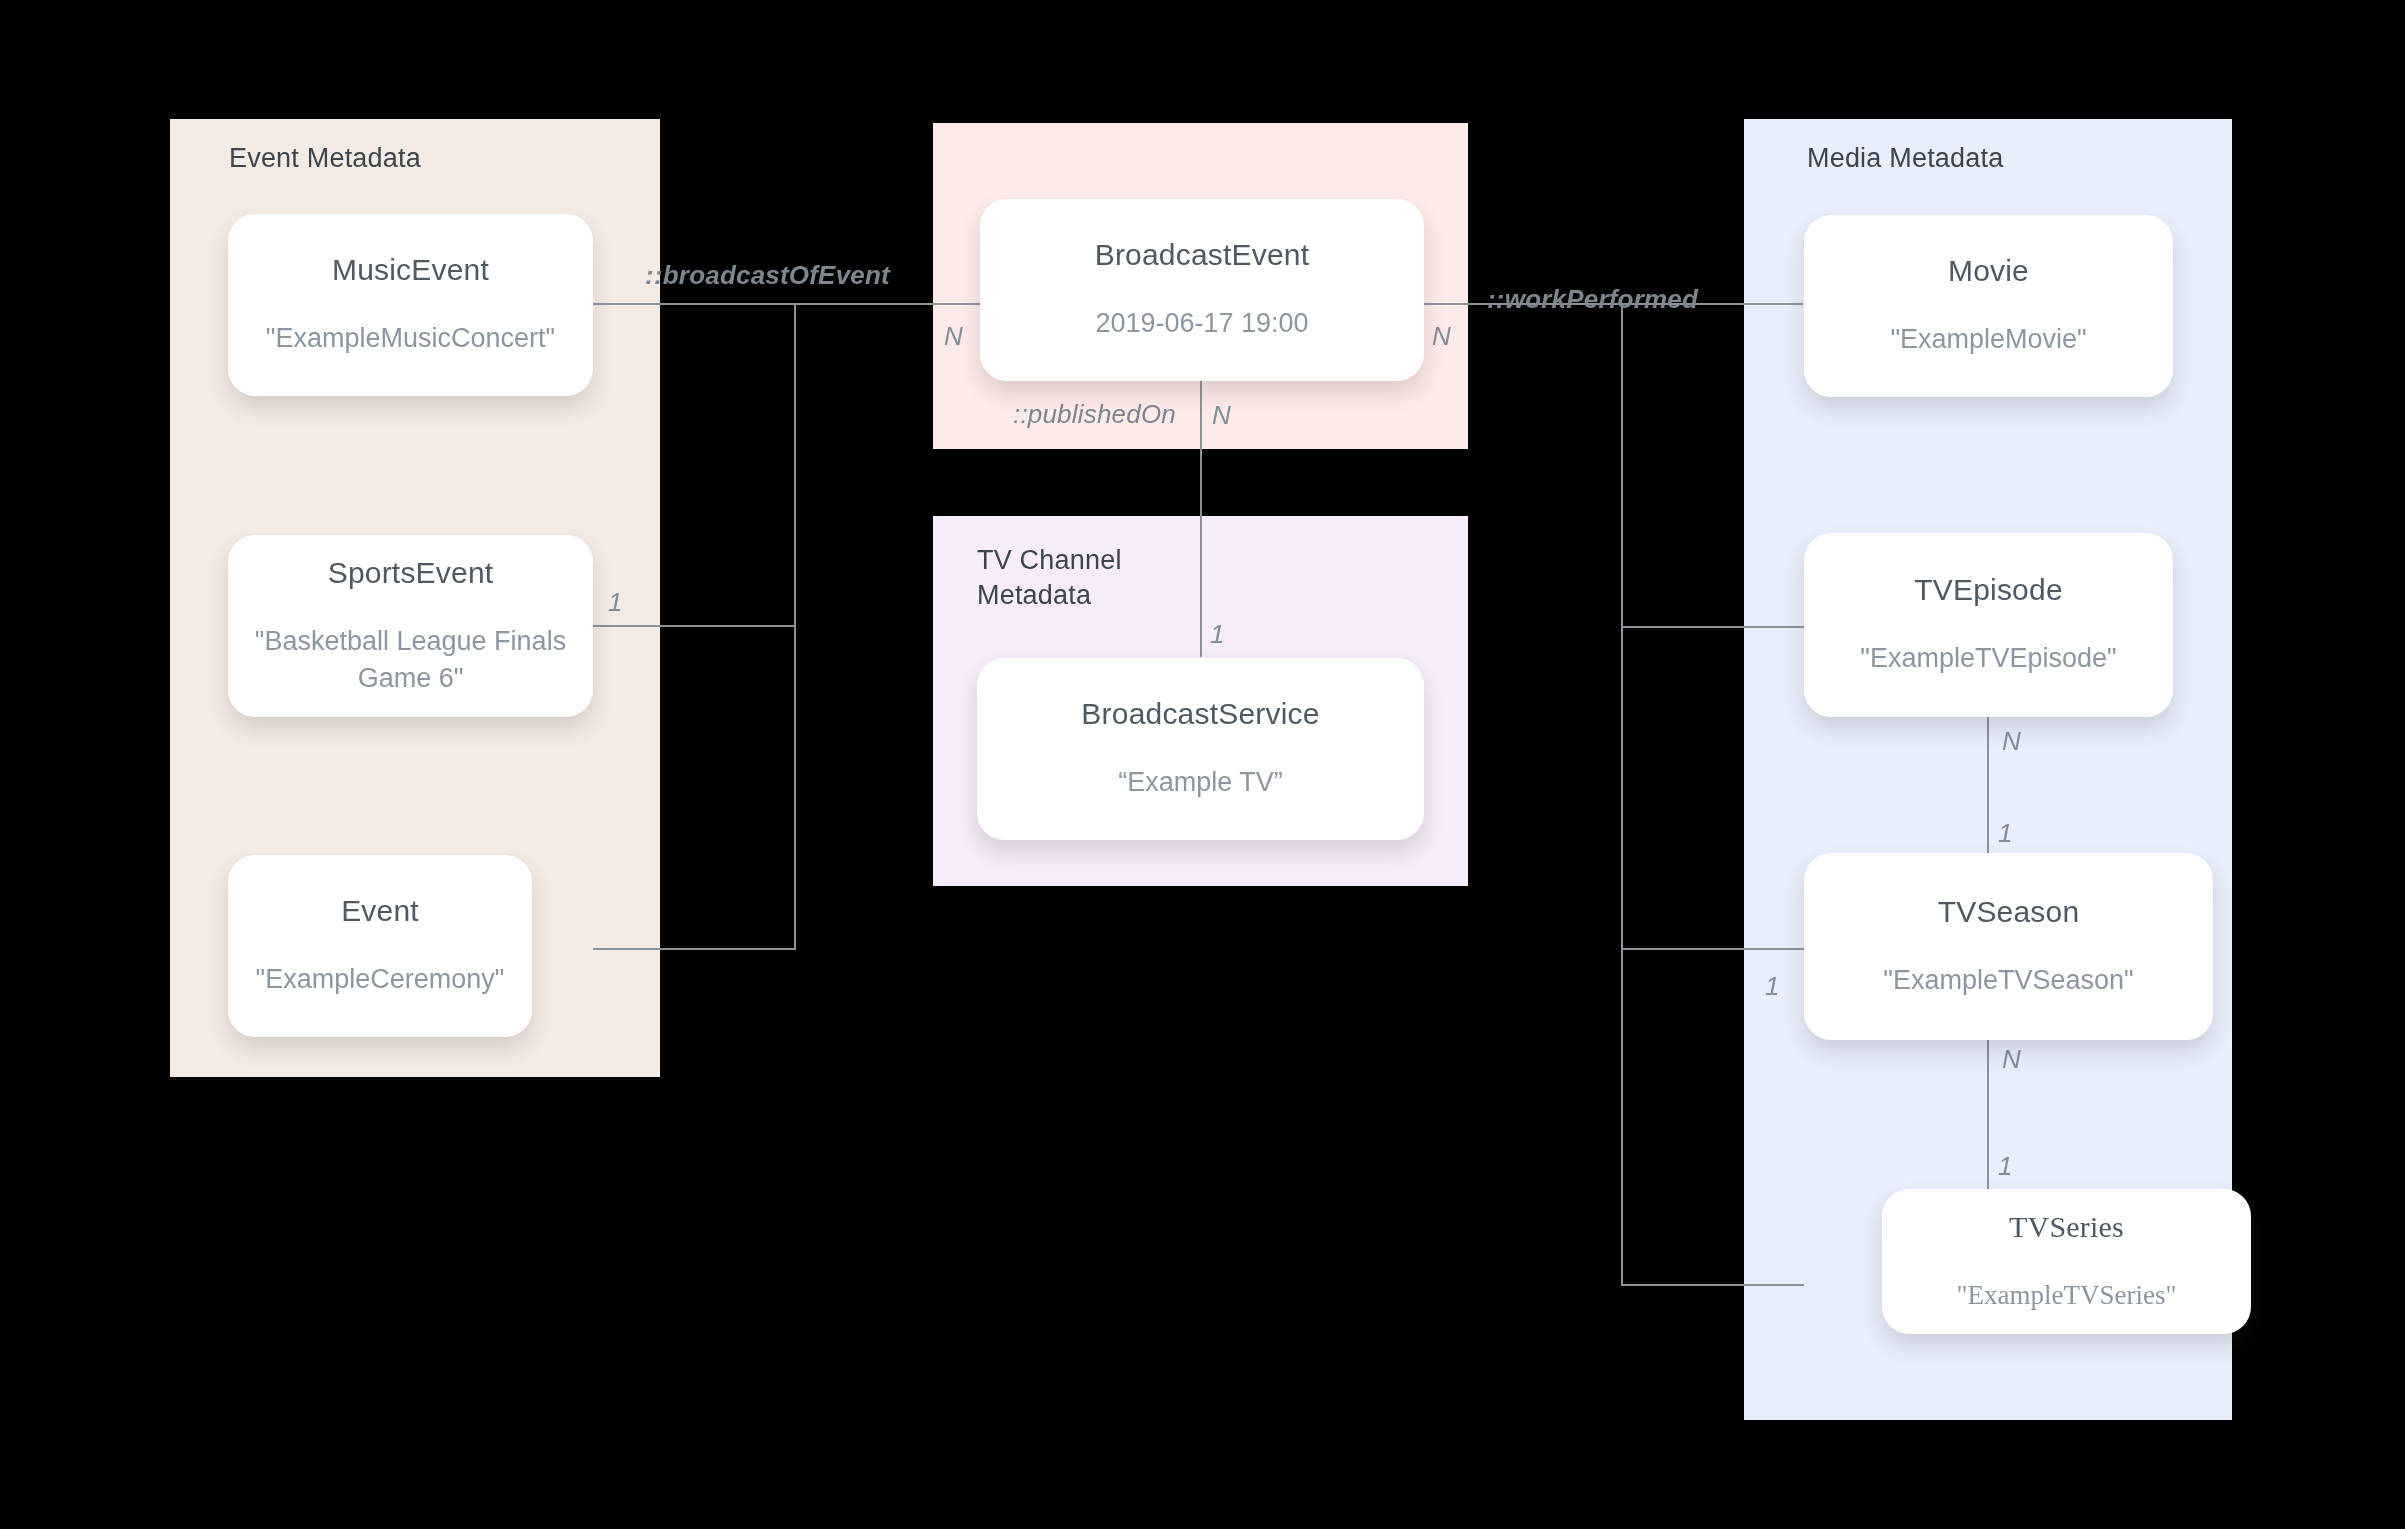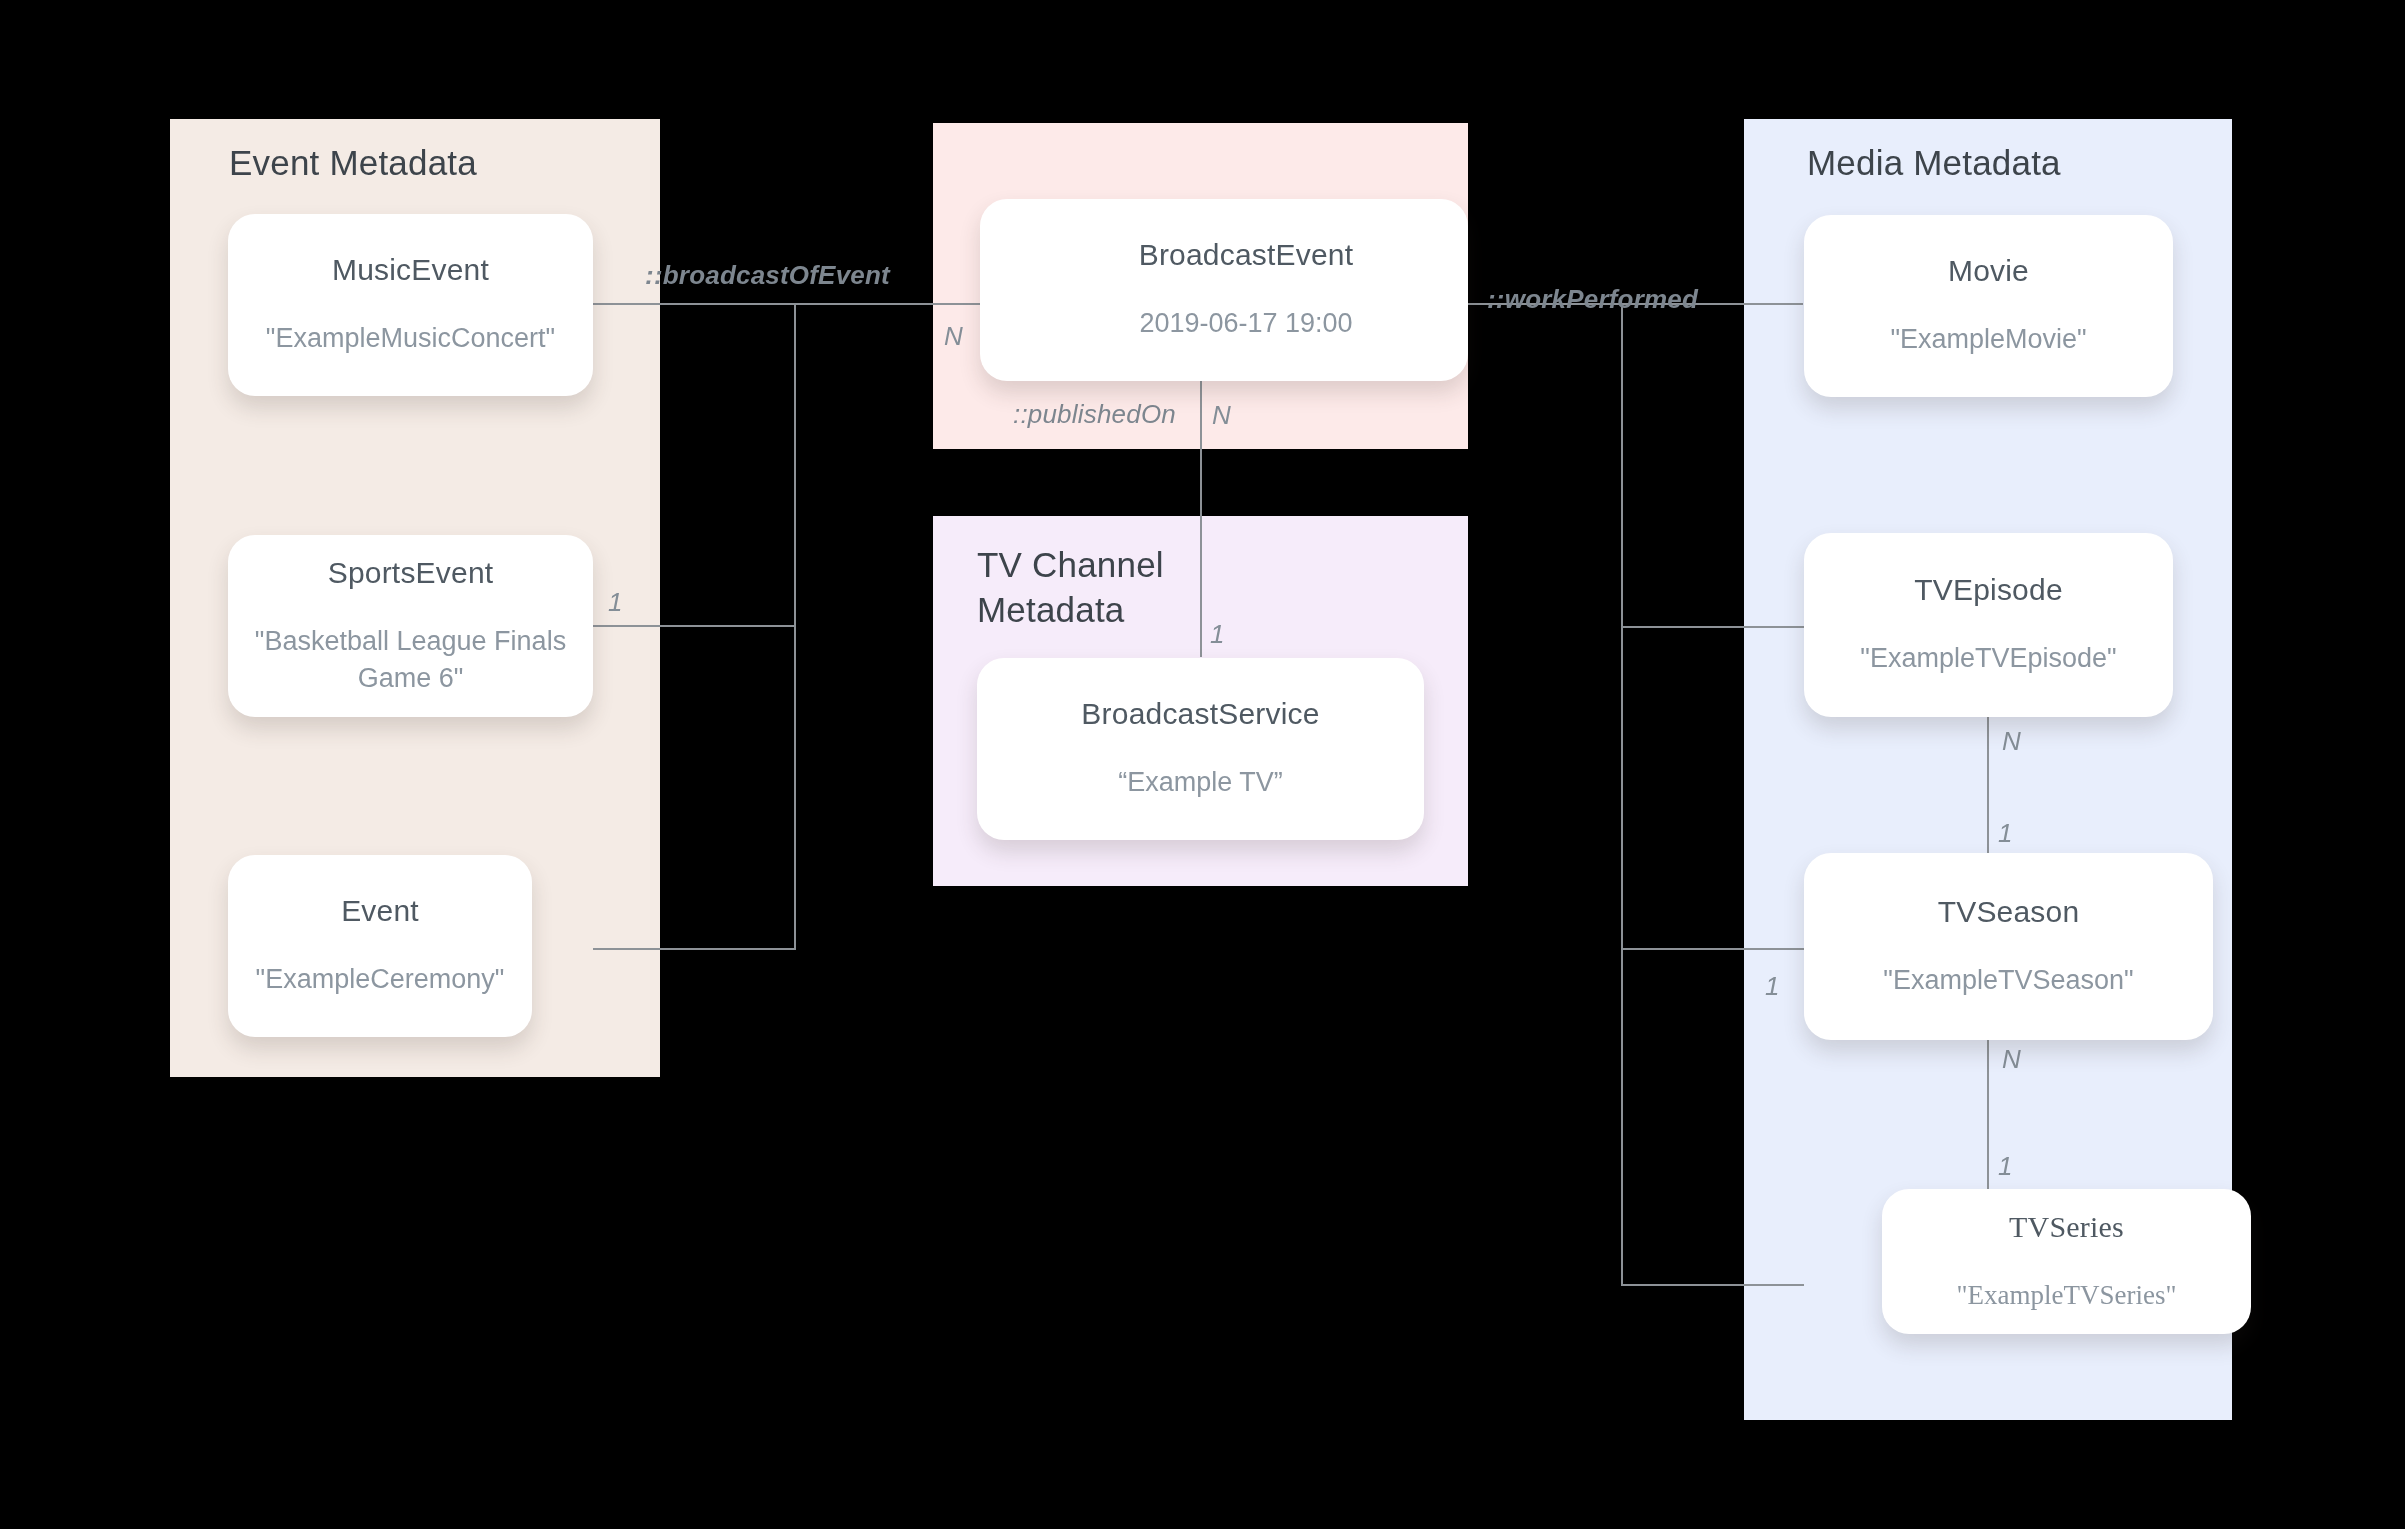--- a/index.html
+++ b/index.html
@@ -6,21 +6,21 @@
   #stage{
     position:relative;
     width:2405px;height:1529px;
     background:#000;
     font-family:"Liberation Sans", sans-serif;
     overflow:hidden;
   }
   .panel{position:absolute;}
   .panel-title{
     position:absolute;
-    font-size:35px;
+    font-size:27px;
     color:#3d444b;
     line-height:1.28;
     letter-spacing:0.2px;
   }
   .card{
     position:absolute;
     background:#fff;
     border-radius:27px;
     box-shadow:0 11.5px 21px rgba(60,50,45,0.16);
     display:flex;
@@ -119,21 +119,21 @@
   <div class="card" style="left:228px;top:535px;width:365px;height:182px;">
     <div class="title">SportsEvent</div>
     <div class="subtitle">"Basketball League Finals Game 6"</div>
   </div>
 
   <div class="card" style="left:228px;top:855px;width:304px;height:182px;">
     <div class="title">Event</div>
     <div class="subtitle">"ExampleCeremony"</div>
   </div>
 
-  <div class="card" style="left:980px;top:199px;width:444px;height:182px;padding-left:44px;">
+  <div class="card" style="left:980px;top:199px;width:444px;height:182px;">
     <div class="title">BroadcastEvent</div>
     <div class="subtitle">2019-06-17 19:00</div>
   </div>
 
   <div class="card" style="left:977px;top:658px;width:447px;height:182px;">
     <div class="title">BroadcastService</div>
     <div class="subtitle">“Example TV”</div>
   </div>
 
   <div class="card" style="left:1804px;top:215px;width:369px;height:182px;">

